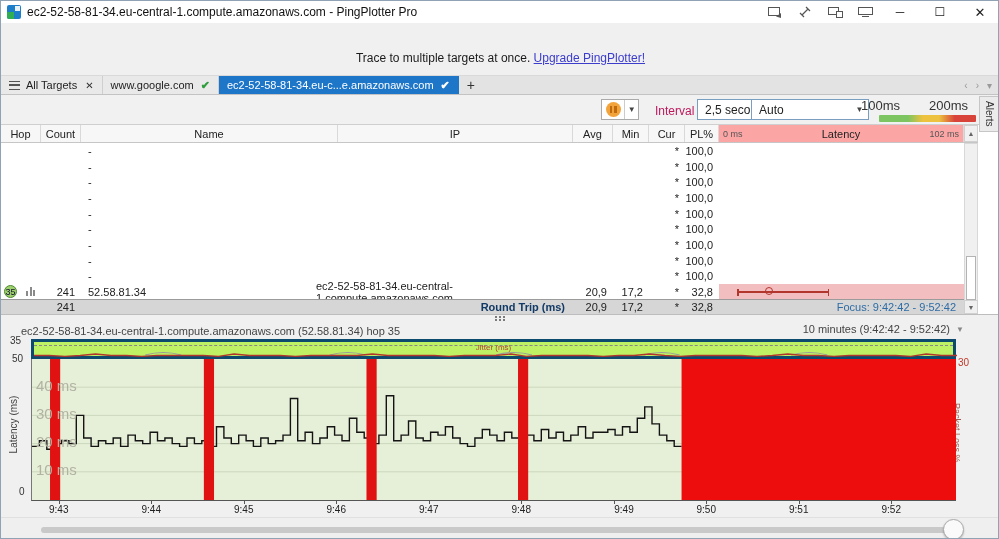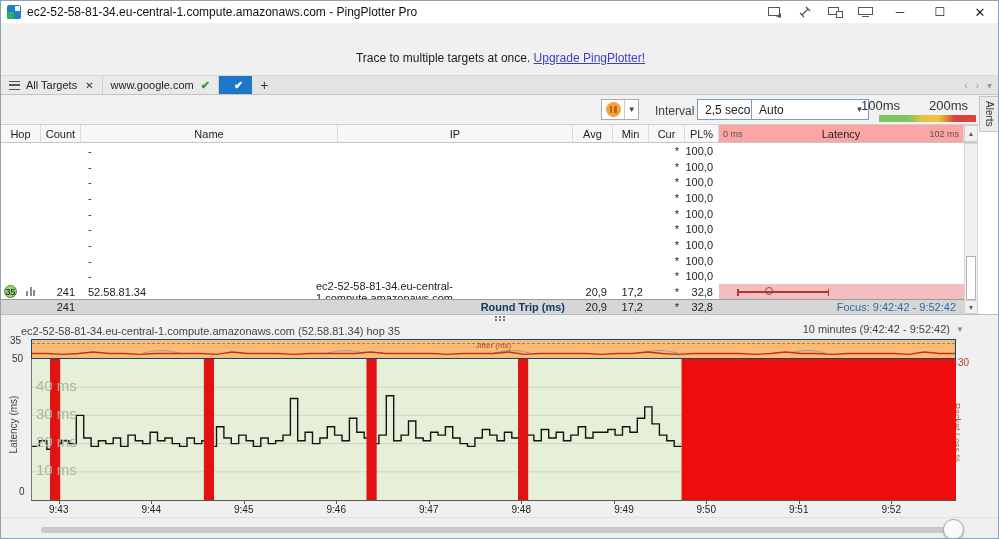--- a/index.html
+++ b/index.html
@@ -39,21 +39,21 @@
   
   .targetbar{position:absolute;left:0;top:94px;width:999px;height:30px;background:#f1f1f1;border-bottom:1px solid #cfcfcf}
   .target-text{position:absolute;left:8px;top:8px;font-size:12px;color:#333}
   .target-text b{color:#111}
   .pausewrap{position:absolute;left:600px;top:4px;width:38px;height:21px;display:flex;background:#fff;border:1px solid #aaa}
   .pausebtn{width:23px;display:flex;align-items:center;justify-content:center}
   .pausedot{width:15px;height:15px;border-radius:50%;background:#f2a33c;position:relative}
   .pausedot:before,.pausedot:after{content:"";position:absolute;top:4px;width:2.5px;height:7px;background:#c06a10}
   .pausedot:before{left:4px}.pausedot:after{left:8.5px}
   .pausedrop{width:14px;border-left:1px solid #ccc;display:flex;align-items:center;justify-content:center;color:#444;font-size:8px}
-  .ctrl-label{position:absolute;top:9px;font-size:12px;color:#404040}
+  .ctrl-label{position:absolute;top:9px;font-size:12px;color:#be185d}
   .combo{position:absolute;top:4px;height:21px;background:#fff;border:1px solid #7a9ebf;display:flex;align-items:center;padding-left:7px;font-size:12px;color:#222}
   .combo .arr{margin-left:auto;width:17px;text-align:center;color:#444;font-size:8px}
   .legend{position:absolute;left:878px;top:3px;width:97px}
   .legend-labels{display:flex;font-size:13px;color:#333;justify-content:flex-end;gap:29px;padding-right:8px}
   .legend-bar{margin-top:2px;height:7px;border-radius:1px;background:linear-gradient(to right,#7dc560 0%,#7dc560 30%,#ecc23e 45%,#ecc23e 62%,#d9443a 78%,#d9443a 100%)}
   .alerts-tab{position:absolute;left:978px;top:95px;width:19px;height:36px;background:#ebebeb;border:1px solid #c6c6c6;border-right:none;display:flex;align-items:center;justify-content:center}
   .alerts-tab span{writing-mode:vertical-rl;font-size:10px;color:#333}
 
   
   .thead{position:absolute;left:0;top:124px;width:977px;height:18px;background:#f7f7f7;border-bottom:1px solid #c6c6c6;display:flex;font-size:11px;color:#222}
@@ -92,21 +92,21 @@
   
   .lowerbg{position:absolute;left:0;top:313px;width:999px;height:226px;background:#f0f0f0}
   .splitter{position:absolute;left:0;top:313px;width:999px;height:9px;border-top:1px solid #bdbdbd;display:flex;align-items:center;justify-content:center}
   .dots{display:grid;grid-template-columns:repeat(3,4px);grid-template-rows:repeat(2,3px)}
   .dots i{width:2px;height:2px;border-radius:50%;background:#555}
   .ghead-left{position:absolute;left:20px;top:324px;font-size:11px;color:#444}
   .ghead-right{position:absolute;right:48px;top:322px;font-size:11px;color:#444}
   .ghead-caret{position:absolute;right:34px;top:324px;font-size:8px;color:#888}
 
   
-  .jitter{position:absolute;left:30px;top:338px;width:925px;height:20px;background:#fdba74;border:1px solid #0c4a6e}
+  .jitter{position:absolute;left:30px;top:338px;width:925px;height:20px;background:#bef264;border:3px solid #0c4a6e}
   .jitter .dash{position:absolute;left:0;top:3px;width:100%;border-top:1px dashed #888}
   .jitter-label{position:absolute;left:0;width:100%;top:1px;text-align:center;font-size:8px;color:#b6413a}
   .jit-max{position:absolute;left:9px;top:334px;font-size:10px;color:#333}
 
   
   .plot{position:absolute;left:30px;top:358px;width:925px;height:142px;background:#e6efd7;border-left:1px solid #777;border-bottom:1px solid #555}
   .plot svg{position:absolute;left:0;top:0}
   .gridlab{position:absolute;left:4px;font-size:15px;color:#b2b2a4;pointer-events:none}
   .ylab-max{position:absolute;left:11px;top:352px;font-size:10px;color:#333}
   .ylab-min{position:absolute;left:18px;top:485px;font-size:10px;color:#333}
@@ -168,20 +168,21 @@
     <div class="tab">
       <span class="burger"></span>
       <span>All Targets</span>
       <span class="x">✕</span>
     </div>
     <div class="tab">
       <span>www.google.com</span>
       <span class="chk">✔</span>
     </div>
     <div class="tab active">
+      <span>ec2-52-58-81-34.eu-c...e.amazonaws.com</span>
       <span class="chk">✔</span>
     </div>
     <div class="newtab">+</div>
     <div class="tabbar-right">
       <span>‹</span>
       <span>›</span>
       <span>▾</span>
     </div>
   </div>
 

